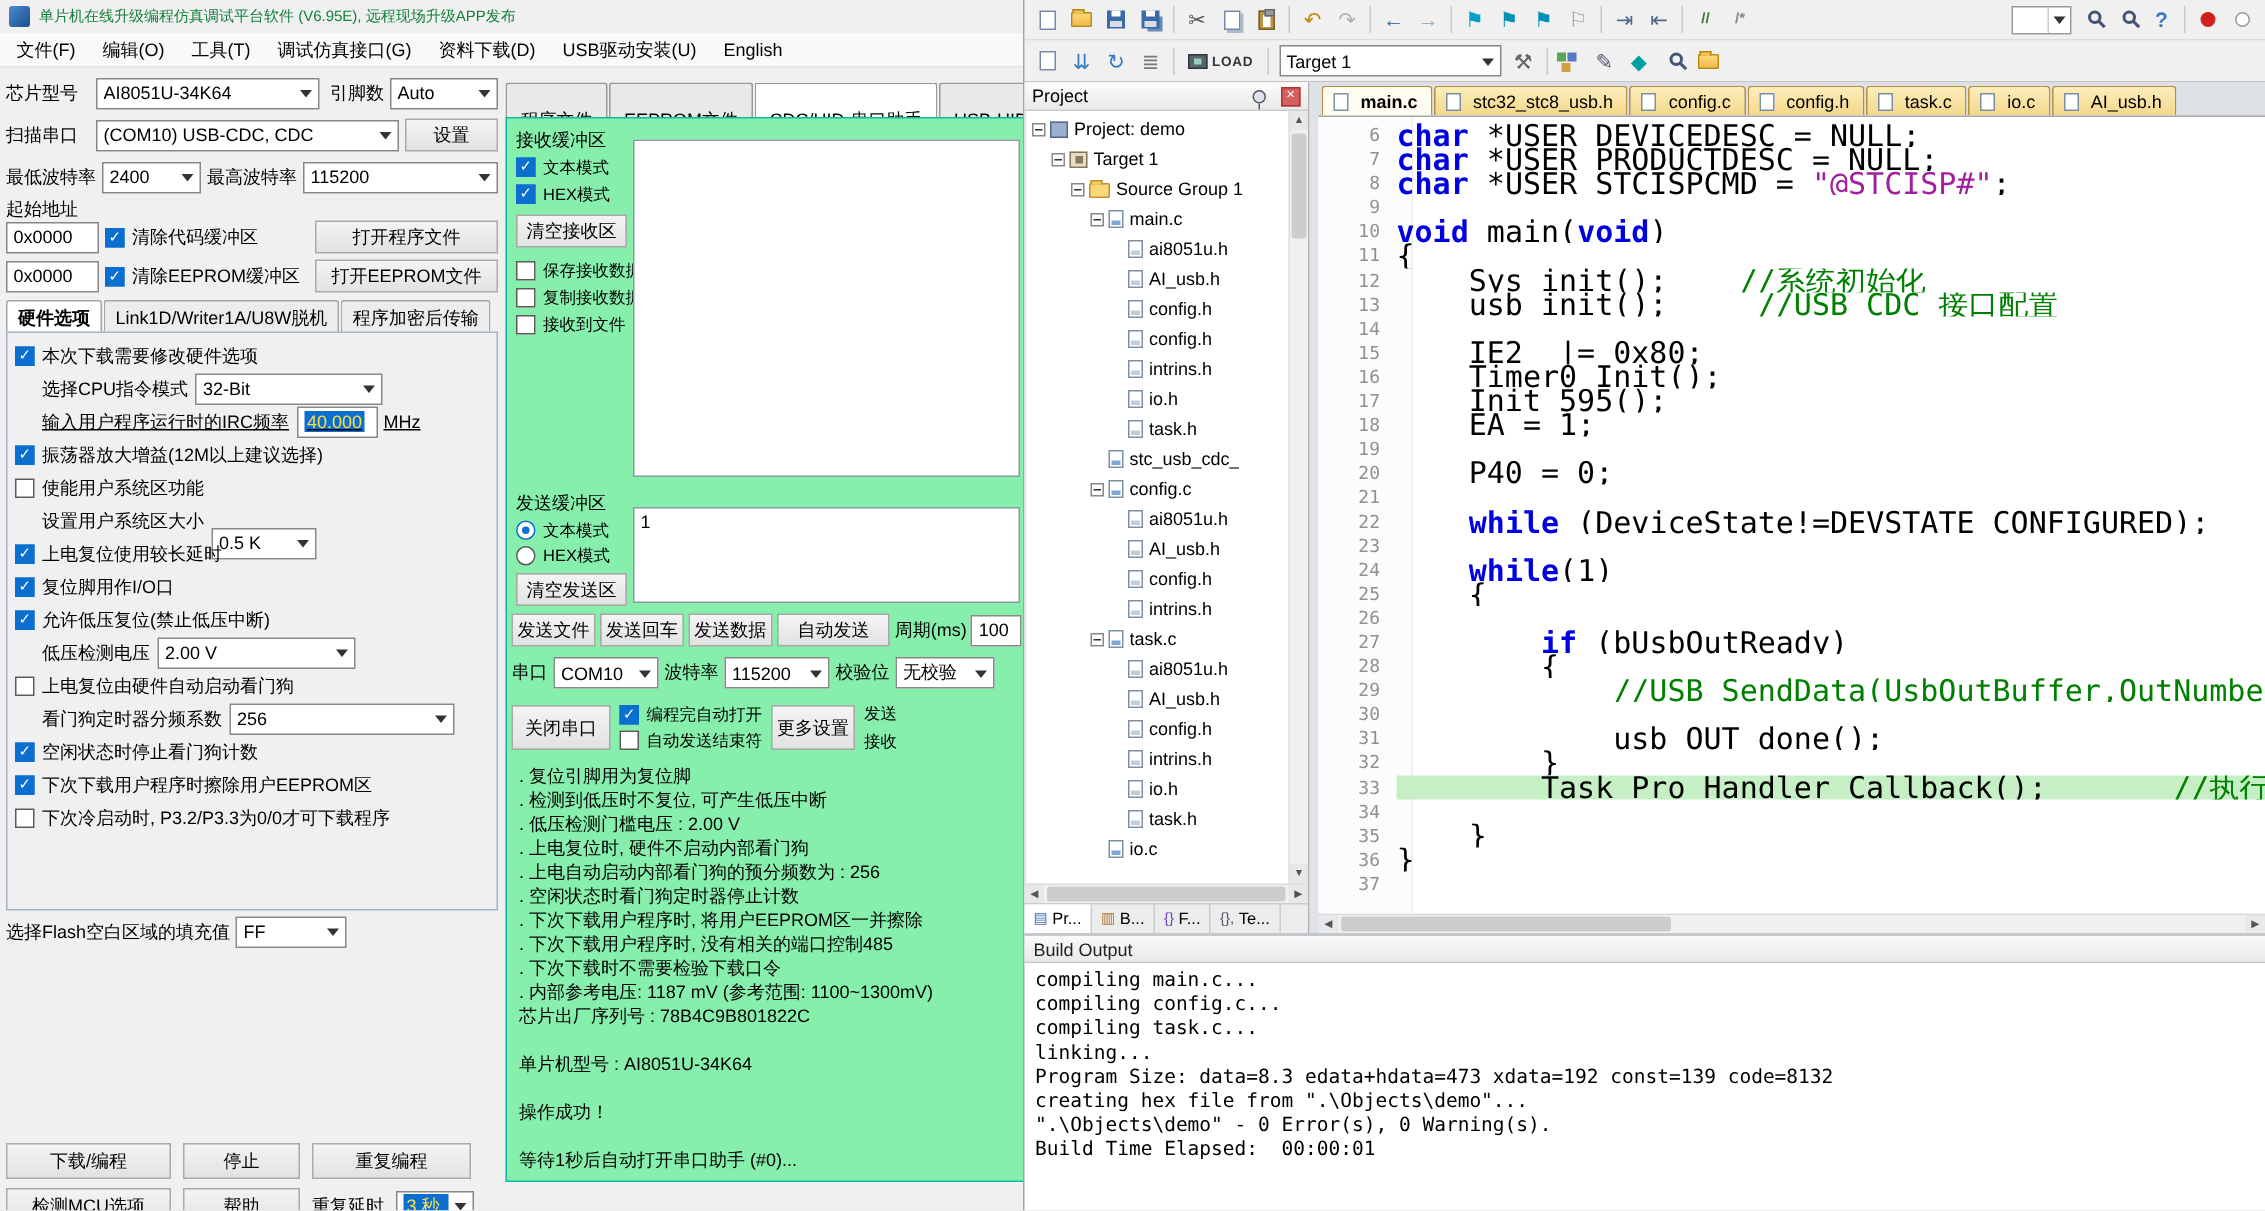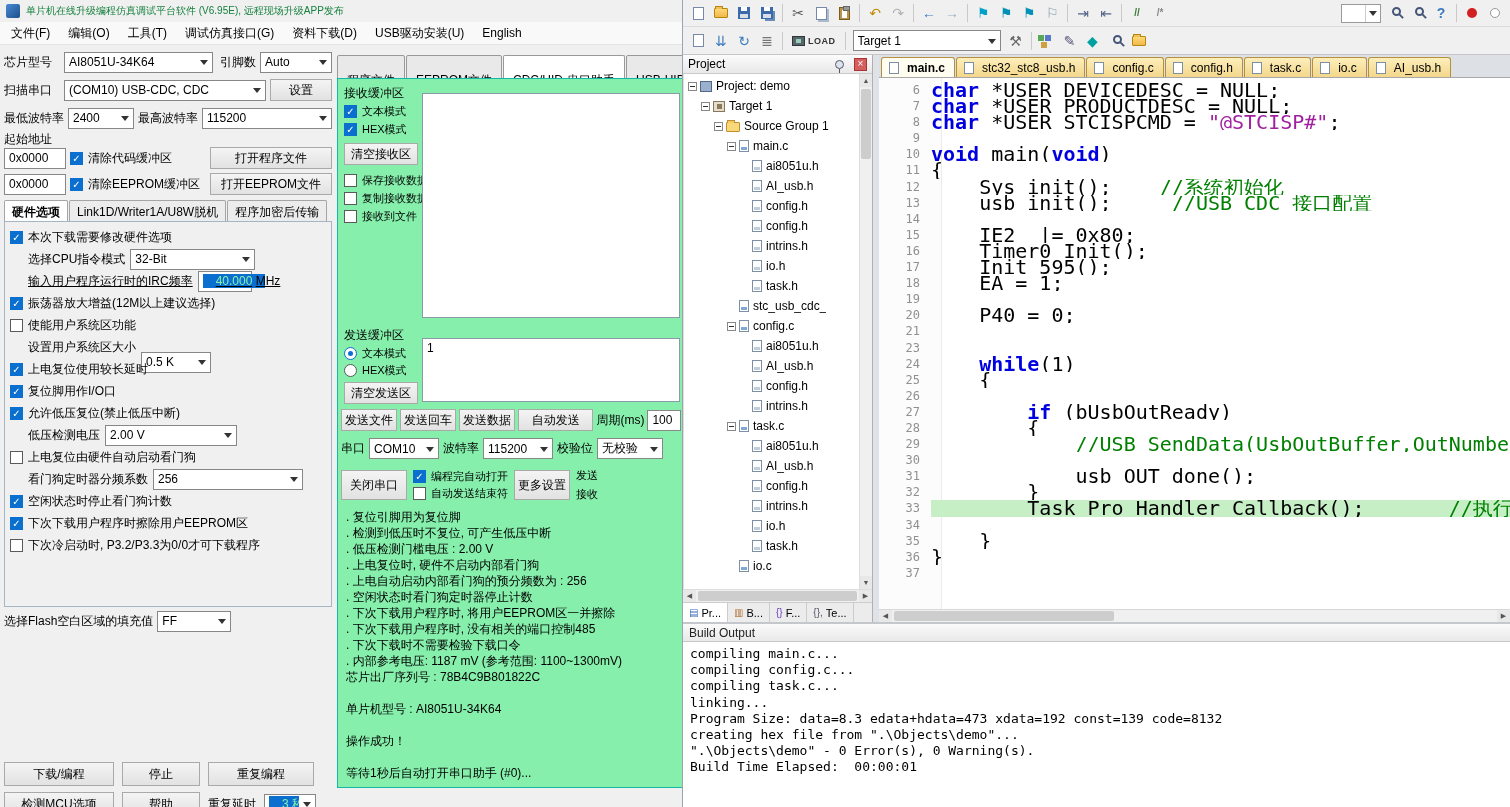--- a/index.html
+++ b/index.html
@@ -14,21 +14,21 @@
 .menubar{height:23px;background:#f9f9f9;border-bottom:1px solid #e3e3e3;display:flex;align-items:center;padding-left:2px}
 .menu-item{padding:4px 9px;white-space:nowrap}
 .lrow{position:absolute;left:4px;width:328px;display:flex;align-items:center;gap:4px;height:22px}
 .lbl{white-space:nowrap}
 .combo{height:21px;background:#fff;border:1px solid #878787;display:inline-flex;align-items:center;padding-left:4px;white-space:nowrap;overflow:hidden}
 .combo .cval{flex:1;overflow:hidden;white-space:nowrap}
 .combo .arr{width:16px;align-self:stretch;display:flex;align-items:center;justify-content:center;flex:none;margin-left:auto}
 .combo .arr::before{content:"";width:0;height:0;border:4px solid transparent;border-top:5px solid #333;margin-top:5px}
 .btn{background:linear-gradient(#f4f4f4,#e2e2e2);border:1px solid #a9a9a9;display:inline-flex;align-items:center;justify-content:center;height:22px;white-space:nowrap;font-size:12px}
 .inp{height:21px;background:#fff;border:1px solid #878787;display:inline-flex;align-items:center;padding:0 4px;white-space:nowrap}
-.sel{background:#0b6fd0;color:#86efac;padding:0 13px}
+.sel{background:#0b6fd0;color:#fde047;padding:0 2px}
 .cb,.rb{display:inline-flex;align-items:center;gap:5px;white-space:nowrap}
 .cb .box{width:13px;height:13px;border:1px solid #5a5a5a;background:#fff;display:inline-flex;align-items:center;justify-content:center;font-size:10px;color:#fff;flex:none}
 .cb.on .box{background:#0b6fd0;border-color:#0b6fd0}
 .rb .dot{width:13px;height:13px;border:1px solid #5a5a5a;border-radius:50%;background:#fff;position:relative;flex:none}
 .rb.on .dot{border-color:#0b6fd0}
 .rb.on .dot::after{content:"";position:absolute;left:3px;top:3px;width:5px;height:5px;border-radius:50%;background:#0b6fd0}
 .ltabs{position:absolute;left:4px;top:200px;width:328px;height:22px;display:flex;overflow:hidden;white-space:nowrap}
 .ltab{padding:3px 7px;border:1px solid #a5a5a5;border-bottom:none;background:#ececec;margin-right:1px;border-radius:2px 2px 0 0;white-space:nowrap}
 .ltab.active{background:#fff;font-weight:bold}
 .gbox{position:absolute;left:4px;top:221px;width:328px;height:386px;border:1px solid #a5b5c5;background:#f0f0f0;padding:4px 3px}
@@ -827,20 +827,24 @@
             </div>
             <div class="cl">
               <span class="ln">20</span>
               <span class="ct"><span class="p">    P40 = 0;</span></span>
             </div>
             <div class="cl">
               <span class="ln">21</span>
               <span class="ct"></span>
             </div>
             <div class="cl">
+              <span class="ln">22</span>
+              <span class="ct"><span class="p">    </span><span class="k">while</span><span class="p"> (DeviceState!=DEVSTATE_CONFIGURED);</span></span>
+            </div>
+            <div class="cl">
               <span class="ln">23</span>
               <span class="ct"></span>
             </div>
             <div class="cl">
               <span class="ln">24</span>
               <span class="ct"><span class="p">    </span><span class="k">while</span><span class="p">(1)</span></span>
             </div>
             <div class="cl">
               <span class="ln">25</span>
               <span class="ct"><span class="p">    {</span></span>

